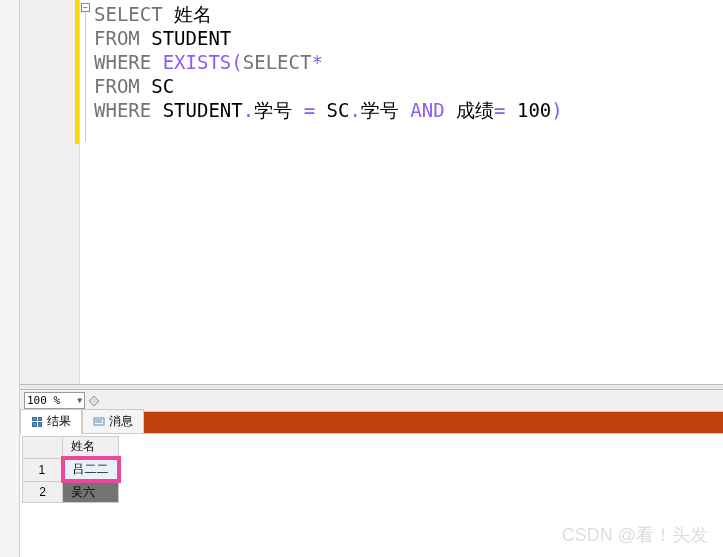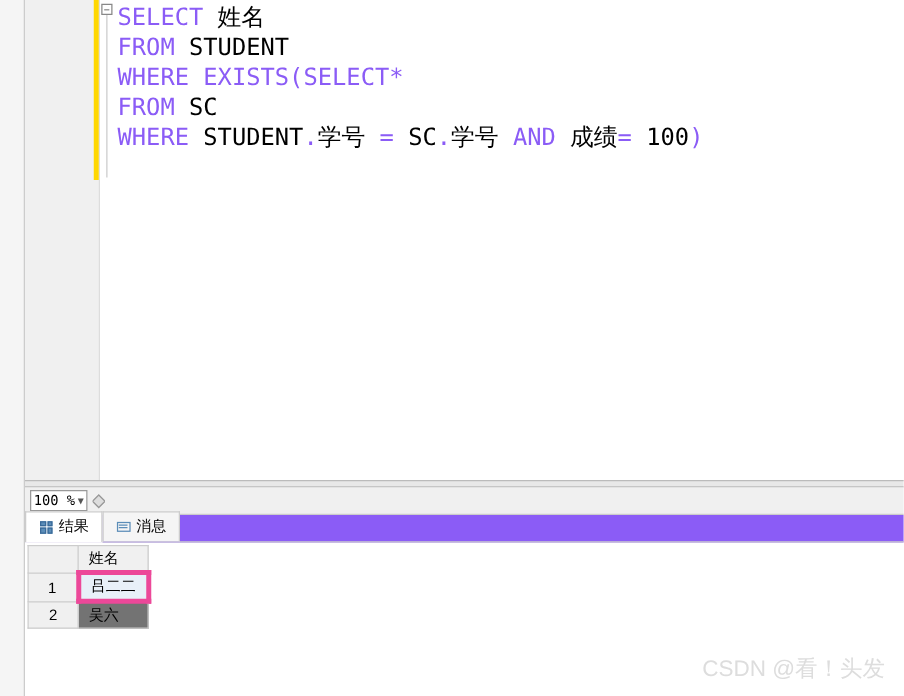--- a/index.html
+++ b/index.html
@@ -80,21 +80,21 @@
       background: #ccc;
     }
     .code-content {
       flex: 1;
       padding: 2px 0 0 2px;
       font-family: SimSun, Consolas, monospace;
       font-size: 19px;
       line-height: 24px;
       white-space: pre;
     }
-    .kw { color: #8b5cf6; }
+    .kw { color: #737373; }
     .txt { color: #000; }
     .gray { color: #8b5cf6; }
     .splitter {
       height: 6px;
       background: #e8e8e8;
       border-top: 1px solid #bbb;
       border-bottom: 1px solid #bbb;
       cursor: ns-resize;
     }
     .zoom-bar {
@@ -105,42 +105,42 @@
       align-items: center;
       padding-left: 4px;
       font-size: 11px;
     }
     .zoom-combo {
       border: 1px solid #999;
       background: #fff;
       padding: 1px 2px;
       display: flex;
       align-items: center;
-      gap: 2px;
+      gap: 17px;
       font-size: 11px;
     }
     .zoom-arrow {
       font-size: 8px;
       color: #555;
     }
     .zoom-slider {
       width: 12px;
       height: 14px;
       margin-left: 4px;
       position: relative;
     }
     .results-area {
       height: 145px;
       background: #fff;
       display: flex;
       flex-direction: column;
     }
     .tabs {
       display: flex;
-      background: #8b5cf6;
+      background: #c2410c;
       border-bottom: 1px solid #ccc;
       height: 22px;
       align-items: flex-end;
     }
     .tab {
       padding: 3px 10px;
       font-size: 12px;
       border: 1px solid #ccc;
       border-bottom: none;
       background: #f5f5f5;

